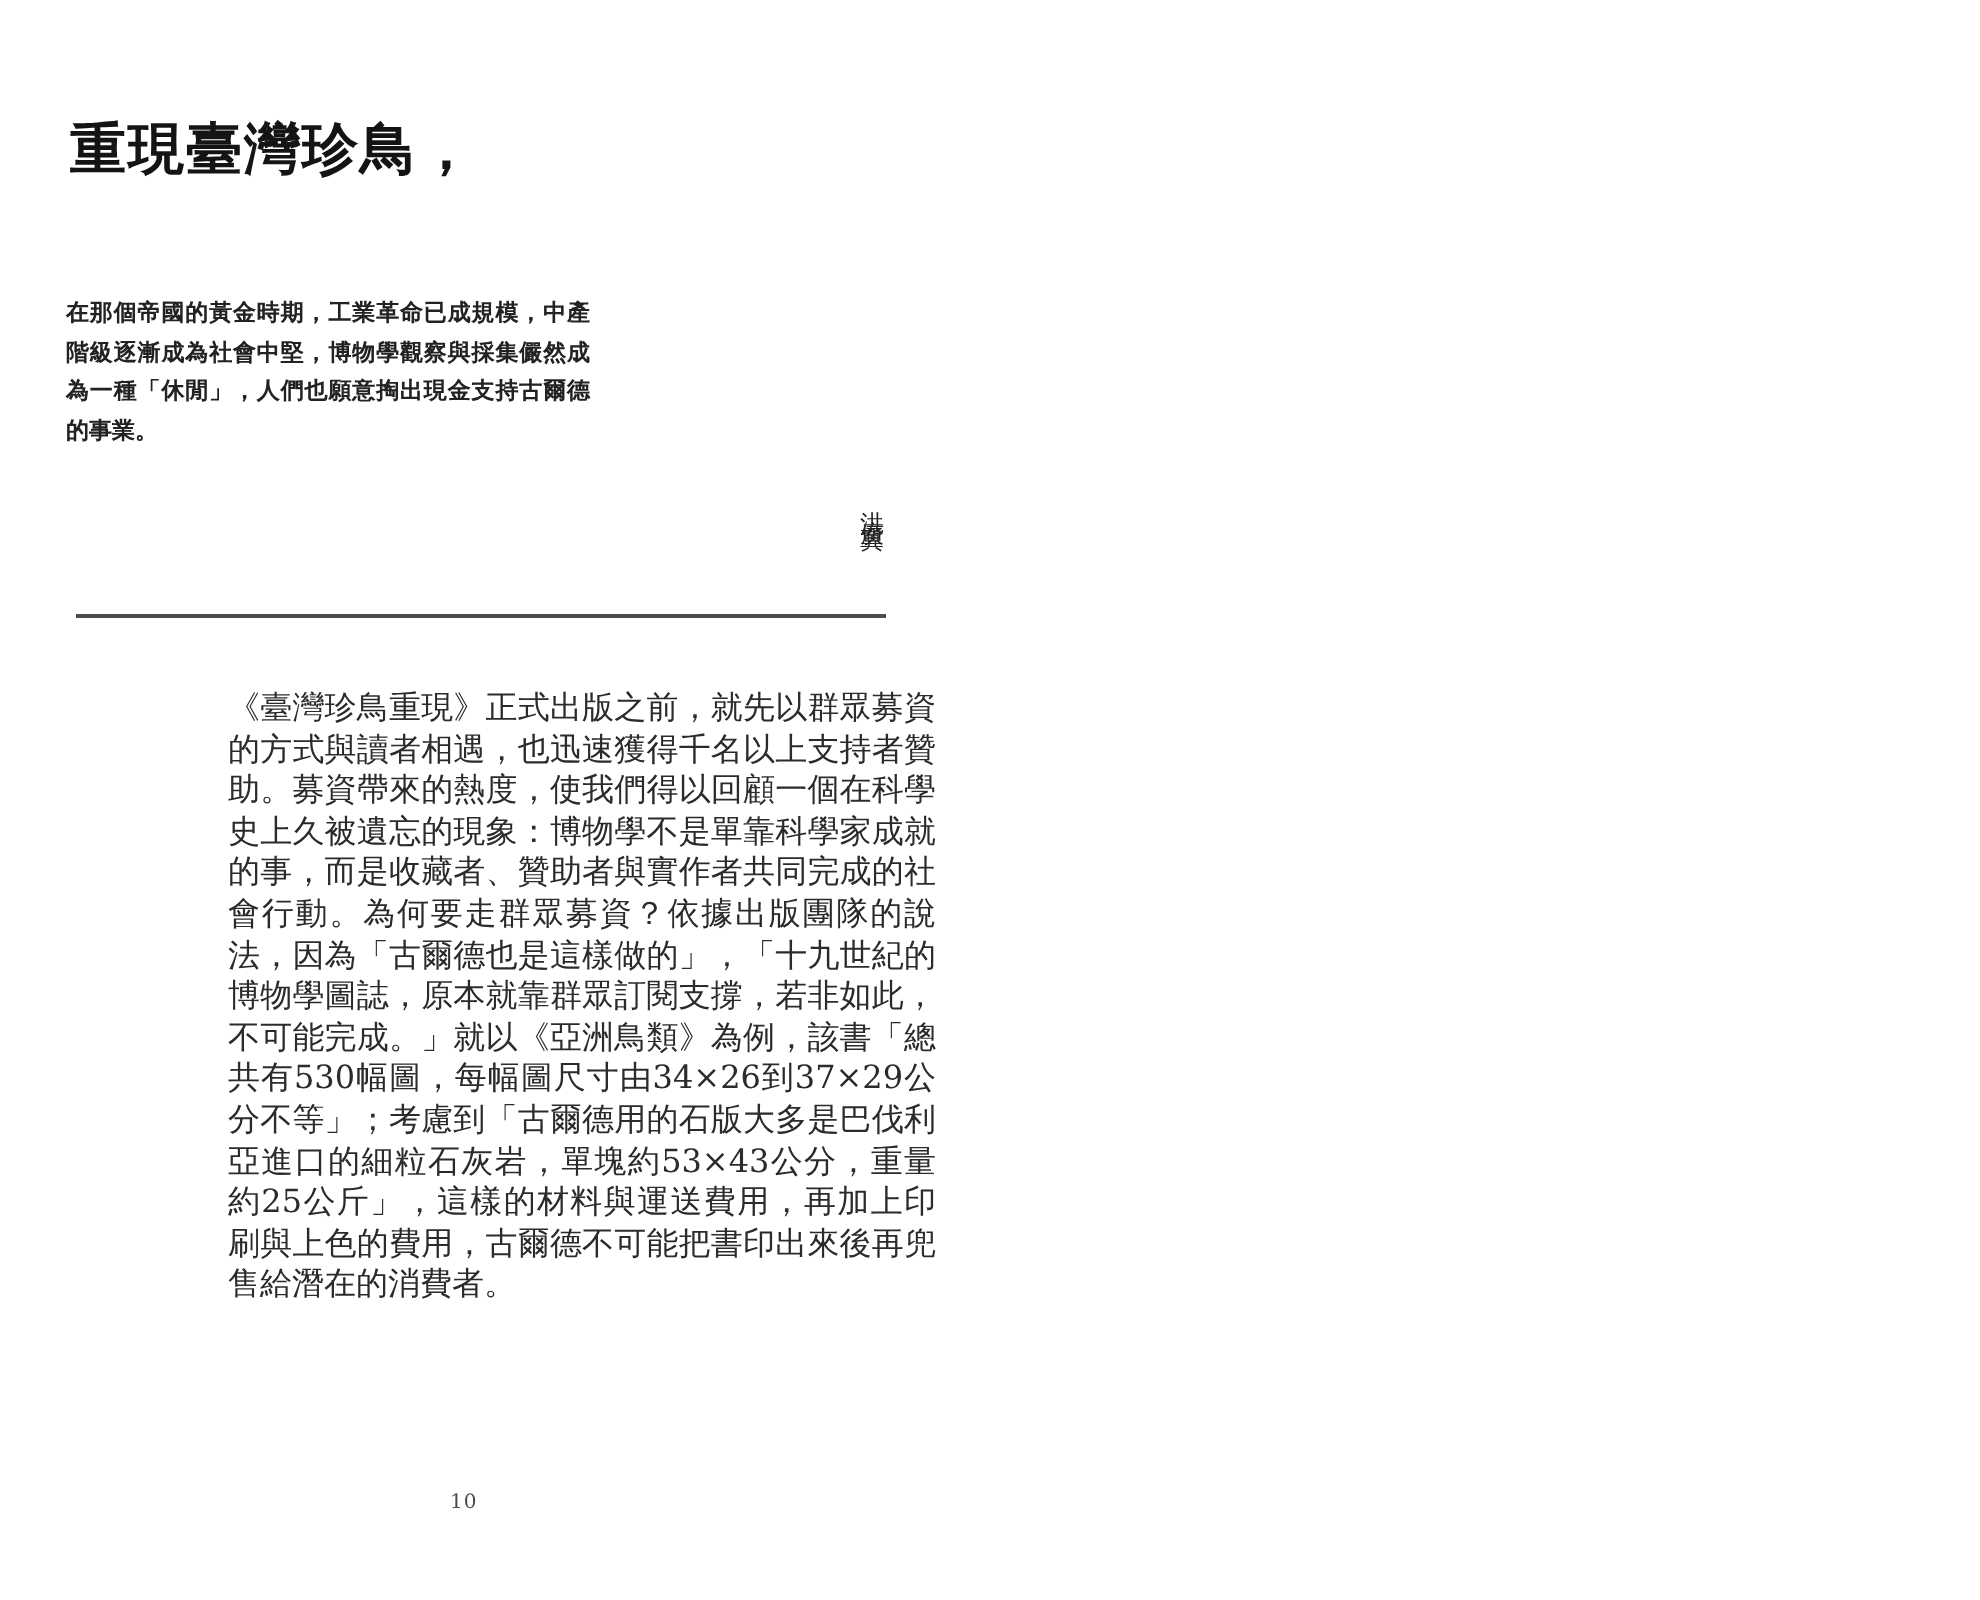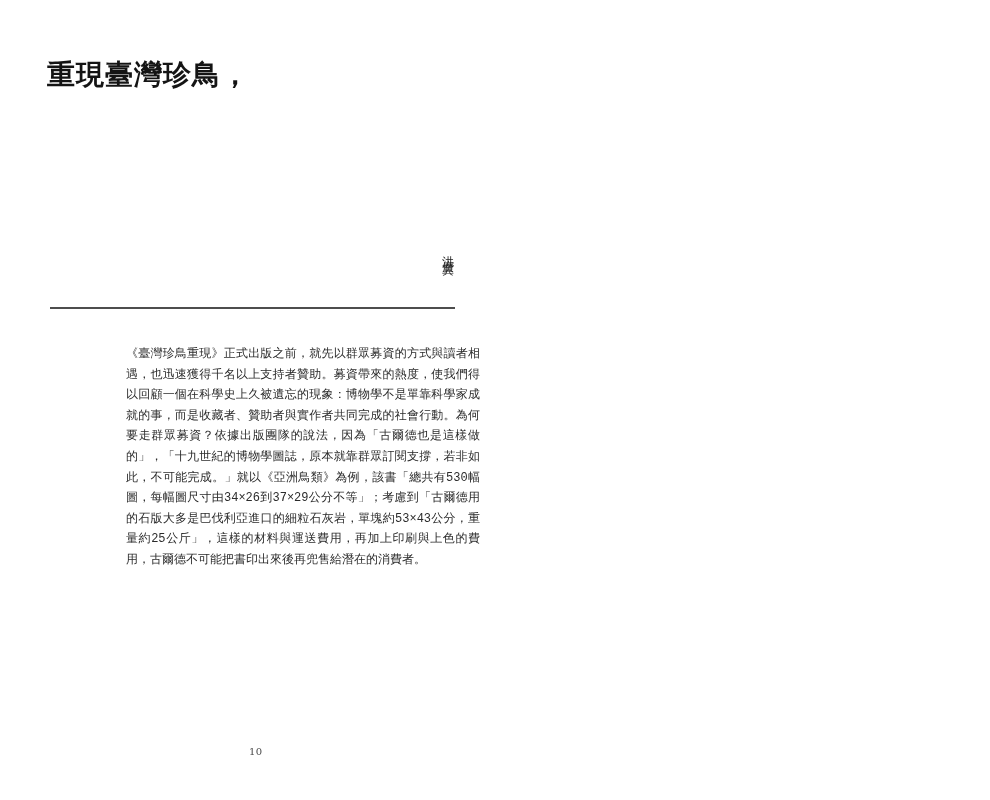--- a/index.html
+++ b/index.html
@@ -15,21 +15,21 @@
     overflow: hidden;
     font-family: "DejaVu Serif", "Liberation Serif", serif;
     color: #2b2b2b;
   }
   .page {
     position: absolute;
     top: 0;
     width: 495px;
     height: 800px;
   }
-  .page-left  { left: 12px; padding-left: 41px; }
+  .page-left  { left: 0; padding-left: 41px; }
   .page-right { left: 495px; }
 
   .chapter-title {
     position: absolute;
     left: 35px;
     top: 56px;
     font-size: 28px;
     line-height: 38px;
     font-weight: 700;
     color: #141414;
@@ -59,54 +59,54 @@
   .divider-rule {
     position: absolute;
     left: 38px;
     top: 307px;
     width: 405px;
     height: 2px;
     background: #4d4d4d;
   }
   .body-col {
     position: absolute;
-    font-size: 12px;
+    font-size: 16px;
     line-height: 20.6px;
     text-align: justify;
     color: #2b2b2b;
-    font-family: Liberation Mono, monospace;
   }
   .body-col p {
     margin: 0 0 11px 0;
   }
   .body-col-left {
     left: 114px;
     top: 344px;
     width: 354px;
   }
   .page-number {
     position: absolute;
     top: 746px;
     font-size: 10px;
     color: #4a4a4a;
     letter-spacing: 0.5px;
   }
-  .page-number-left  { left: 225px; margin-left: 12px; }
+  .page-number-left  { left: 225px; }
 </style>
 </head>
 <body>
 
 <div class="spread">
 
   <div class="page page-left">
 
     <div class="chapter-title">
       <div>重現臺灣珍鳥，</div>
     </div>
 
+    <div class="intro-blurb">在那個帝國的黃金時期，工業革命已成規模，中產階級逐漸成為社會中堅，博物學觀察與採集儼然成為一種「休閒」，人們也願意掏出現金支持古爾德的事業。</div>
 
     <div class="author-vertical">洪廣冀</div>
 
     <div class="divider-rule"></div>
 
     <div class="body-col body-col-left">
       <p>《臺灣珍鳥重現》正式出版之前，就先以群眾募資的方式與讀者相遇，也迅速獲得千名以上支持者贊助。募資帶來的熱度，使我們得以回顧一個在科學史上久被遺忘的現象：博物學不是單靠科學家成就的事，而是收藏者、贊助者與實作者共同完成的社會行動。為何要走群眾募資？依據出版團隊的說法，因為「古爾德也是這樣做的」，「十九世紀的博物學圖誌，原本就靠群眾訂閱支撐，若非如此，不可能完成。」就以《亞洲鳥類》為例，該書「總共有530幅圖，每幅圖尺寸由34×26到37×29公分不等」；考慮到「古爾德用的石版大多是巴伐利亞進口的細粒石灰岩，單塊約53×43公分，重量約25公斤」，這樣的材料與運送費用，再加上印刷與上色的費用，古爾德不可能把書印出來後再兜售給潛在的消費者。</p>
     </div>
 
     <div class="page-number page-number-left">10</div>

